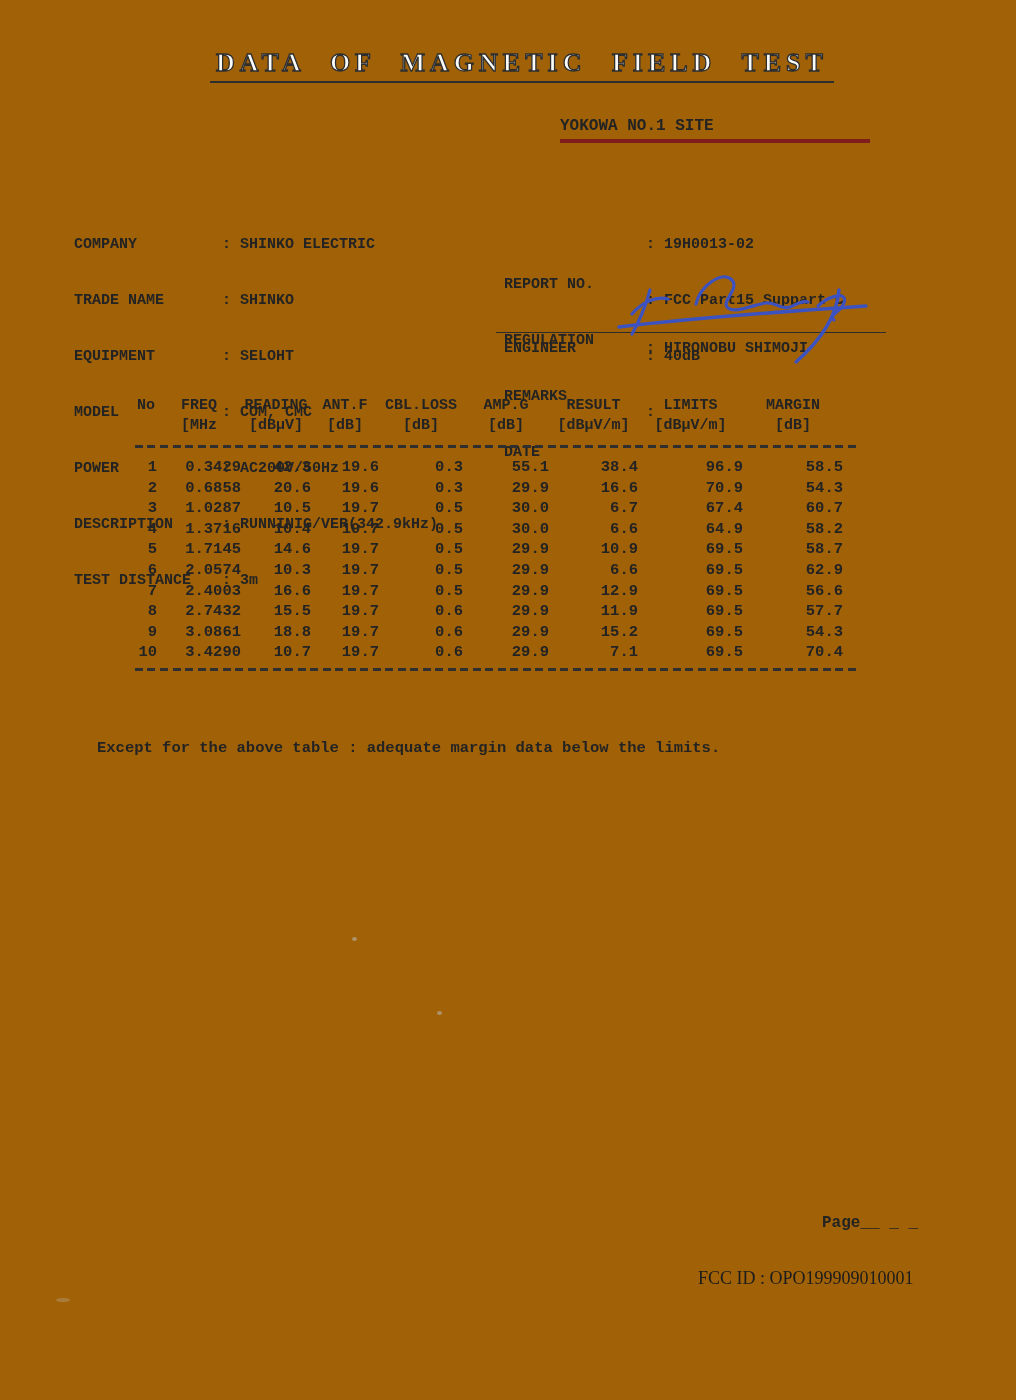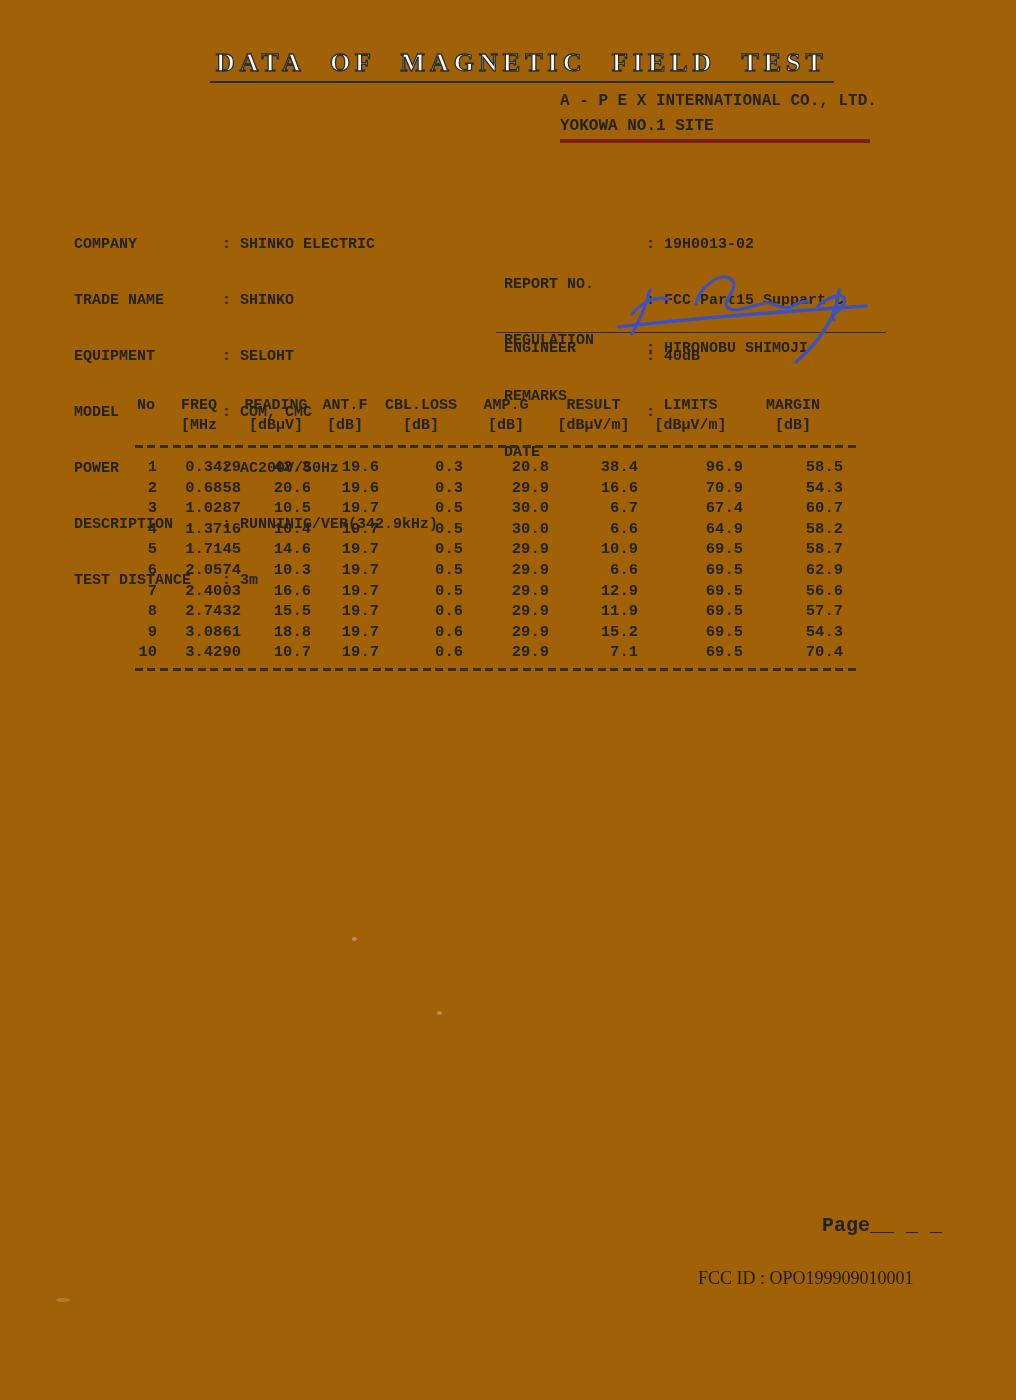--- a/index.html
+++ b/index.html
@@ -57,36 +57,35 @@
   .tbody{left:135px;top:457px;}
   .hc,.uc{height:20px;line-height:20px;font-size:15px;font-weight:700;text-align:center;white-space:pre;}
   .dc{height:20.6px;line-height:20.6px;font-size:15.5px;font-weight:700;text-align:right;white-space:pre;}
   .dash-line{height:3px;background:repeating-linear-gradient(90deg,#2f2f2f 0 8px,transparent 8px 12.5px);}
   .dash-top{left:135px;top:445px;width:722px;}
   .dash-bottom{left:135px;top:668px;width:722px;}
 
   
   .formula{left:148px;top:701px;font-size:15px;}
   .note{left:97px;top:739px;font-size:15.5px;}
-  .page-label{left:822px;top:1214px;font-size:20px;}
+  .page-label{left:822px;top:1214px;font-size:16px;}
   .fcc-id{left:698px;top:1268px;font-family:"Liberation Serif","DejaVu Serif",serif;font-weight:400;font-size:18px;color:#1c1c1c;white-space:pre;}
 
   
   .speck{border-radius:50%;background:#b9b9b6;opacity:.55;}
 </style>
 </head>
 <body>
 
 <div class="page">
 
   <div class="abs title-wrap">
     <span class="title-text">DATA OF MAGNETIC FIELD TEST</span>
   </div>
 
-  <div class="abs mono org-company">A - P E X INTERNATIONAL CO., LTD.</div>
   <div class="abs mono org-site">YOKOWA NO.1 SITE</div>
 
   <div class="abs mono info-left">
     <div class="inforow">
       <span class="lbl">COMPANY</span><span class="colon">:</span><span class="val">SHINKO ELECTRIC</span>
     </div>
     <div class="inforow">
       <span class="lbl">TRADE NAME</span><span class="colon">:</span><span class="val">SHINKO</span>
     </div>
     <div class="inforow">
@@ -153,21 +152,21 @@
       <div class="uc">[dBµV/m]</div>
       <div class="uc">[dB]</div>
     </div>
   <div class="abs dash-line dash-top"></div>
   <div class="abs mtable tbody">
       <div class="dc">1</div>
       <div class="dc">0.3429</div>
       <div class="dc">42.3</div>
       <div class="dc">19.6</div>
       <div class="dc">0.3</div>
-      <div class="dc">20.8</div>
+      <div class="dc">55.1</div>
       <div class="dc">38.4</div>
       <div class="dc">96.9</div>
       <div class="dc">58.5</div>
       <div class="dc">2</div>
       <div class="dc">0.6858</div>
       <div class="dc">20.6</div>
       <div class="dc">19.6</div>
       <div class="dc">0.3</div>
       <div class="dc">29.9</div>
       <div class="dc">16.6</div>
@@ -241,20 +240,21 @@
       <div class="dc">10.7</div>
       <div class="dc">19.7</div>
       <div class="dc">0.6</div>
       <div class="dc">29.9</div>
       <div class="dc">7.1</div>
       <div class="dc">69.5</div>
       <div class="dc">70.4</div>
     </div>
   <div class="abs dash-line dash-bottom"></div>
 
+  <div class="abs mono note">Except for the above table : adequate margin data below the limits.</div>
 
   <div class="abs mono page-label">Page__ _ _</div>
   <div class="abs fcc-id">FCC ID : OPO199909010001</div>
 
   <div class="abs speck" style="left:352px;top:937px;width:5px;height:4px;"></div>
   <div class="abs speck" style="left:437px;top:1011px;width:5px;height:4px;"></div>
   <div class="abs speck" style="left:56px;top:1298px;width:14px;height:4px;opacity:.3;"></div>
 
 </div>
 

